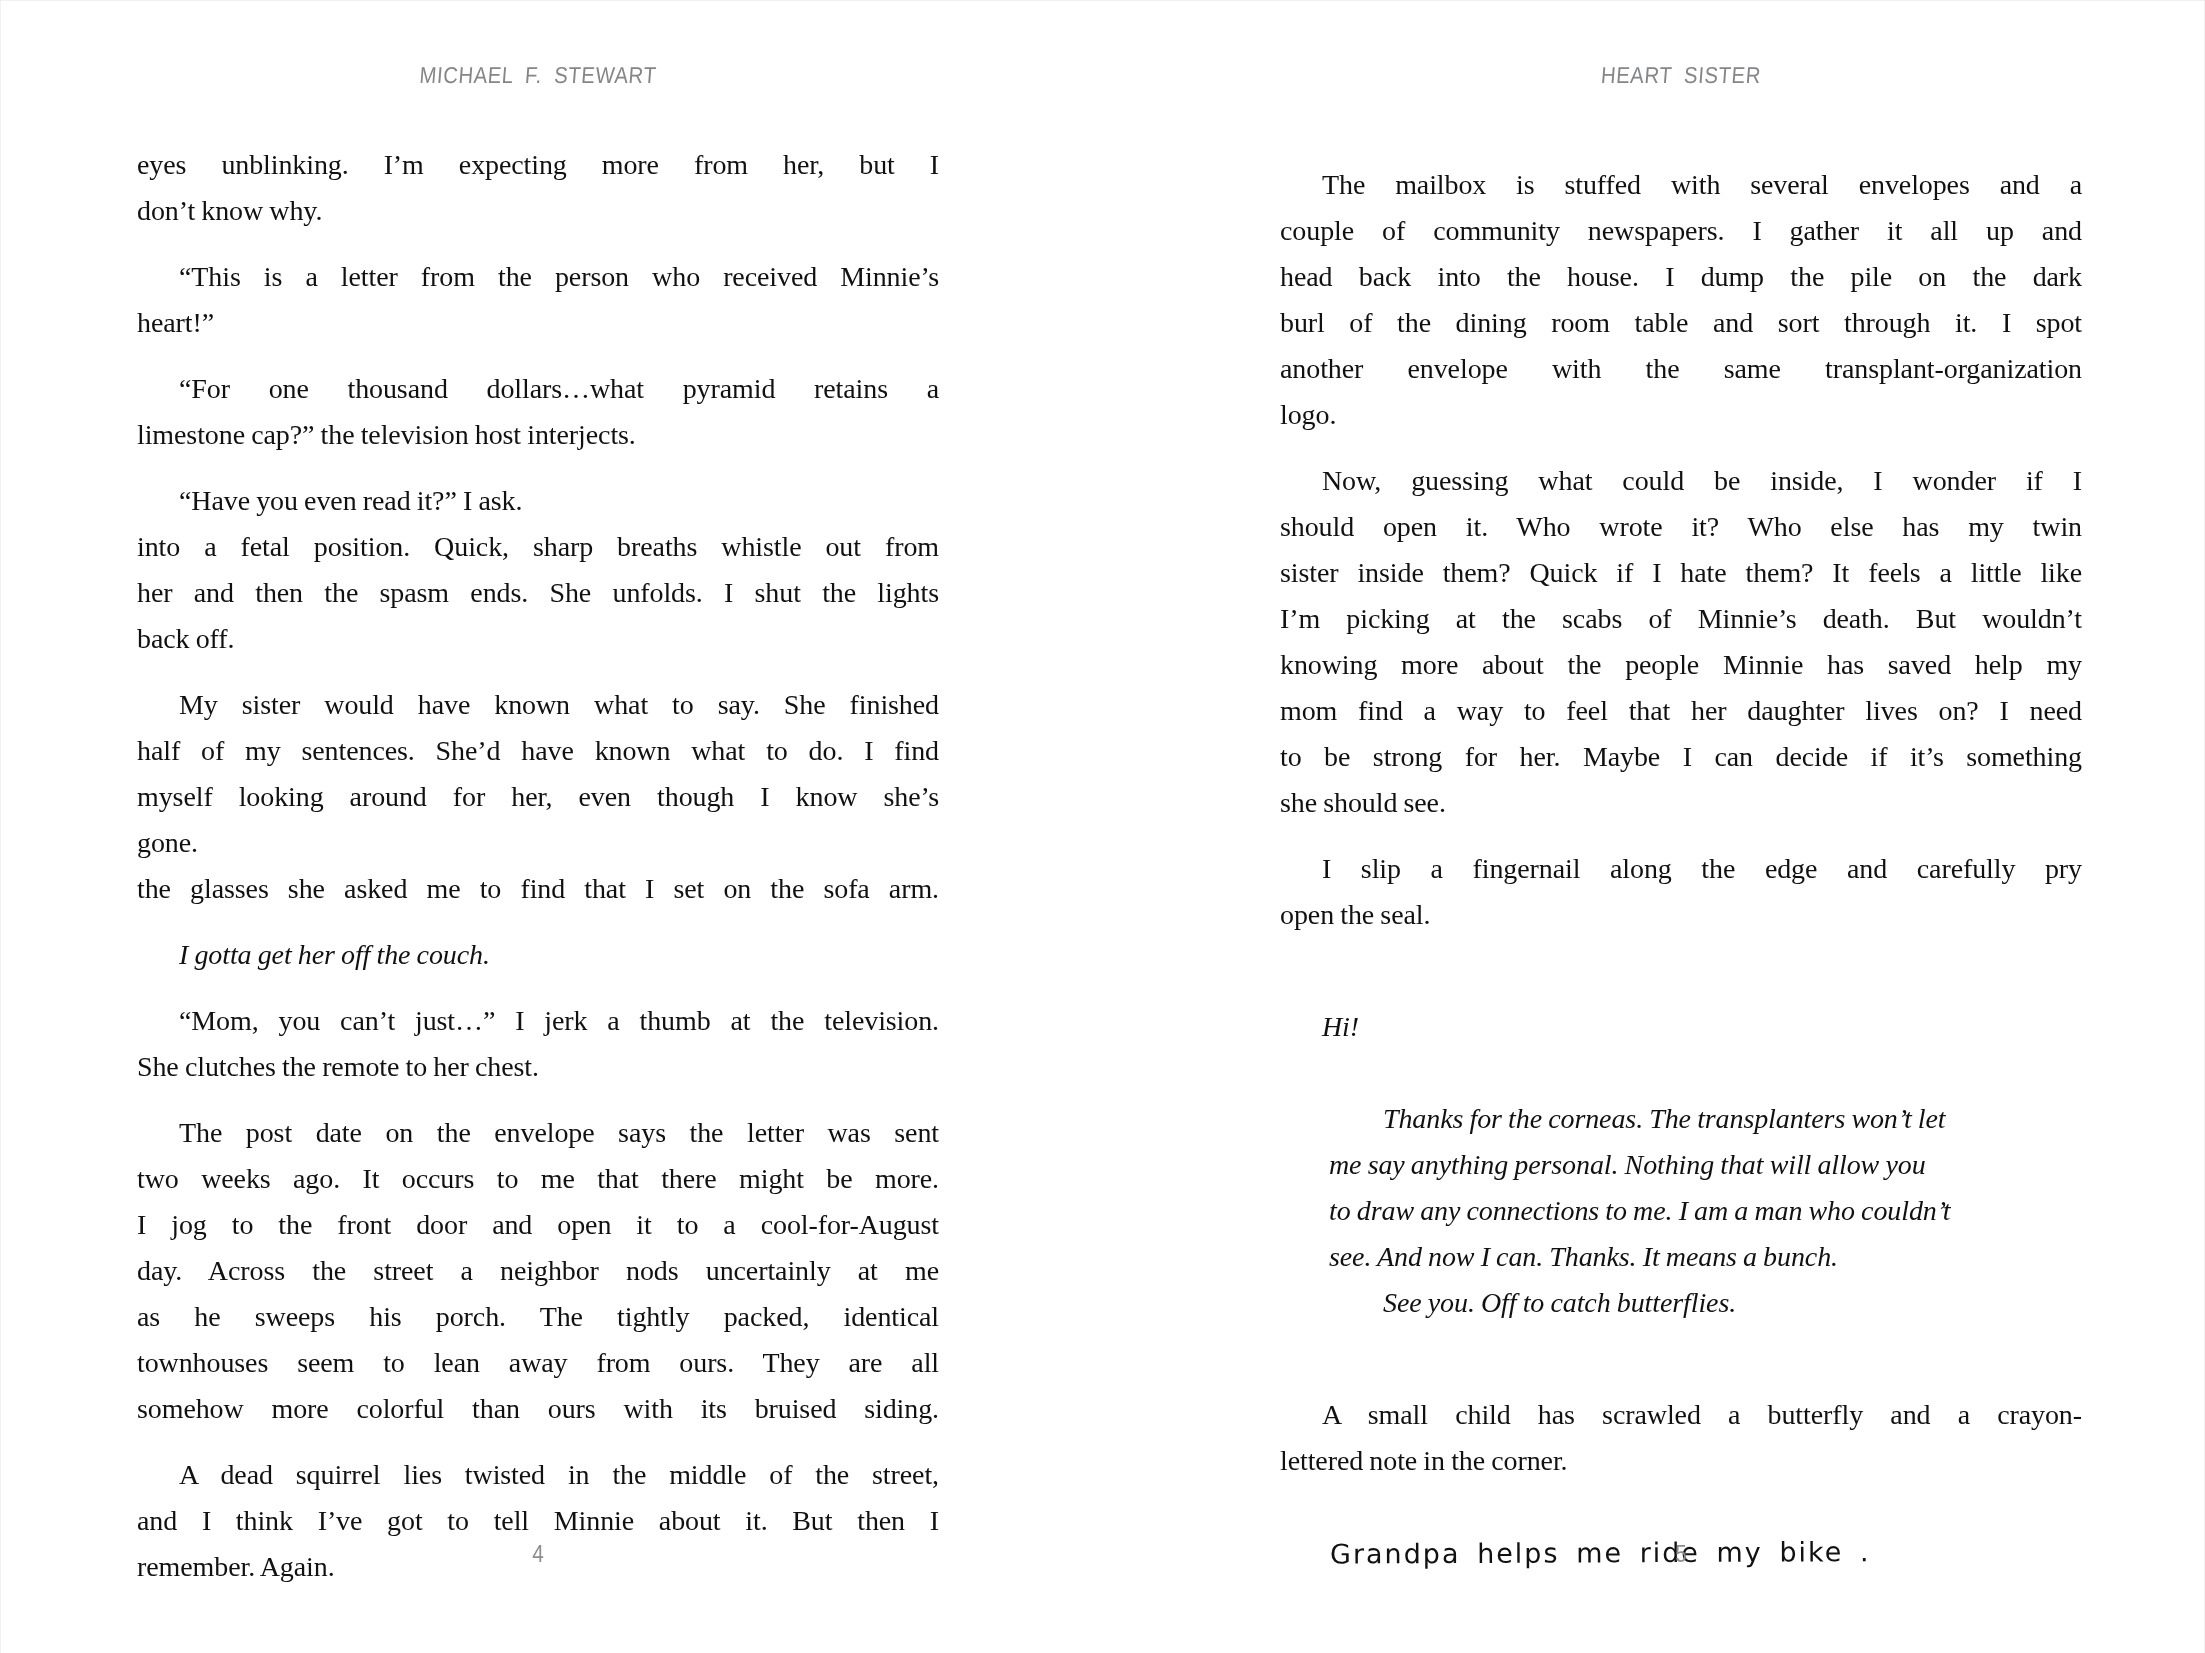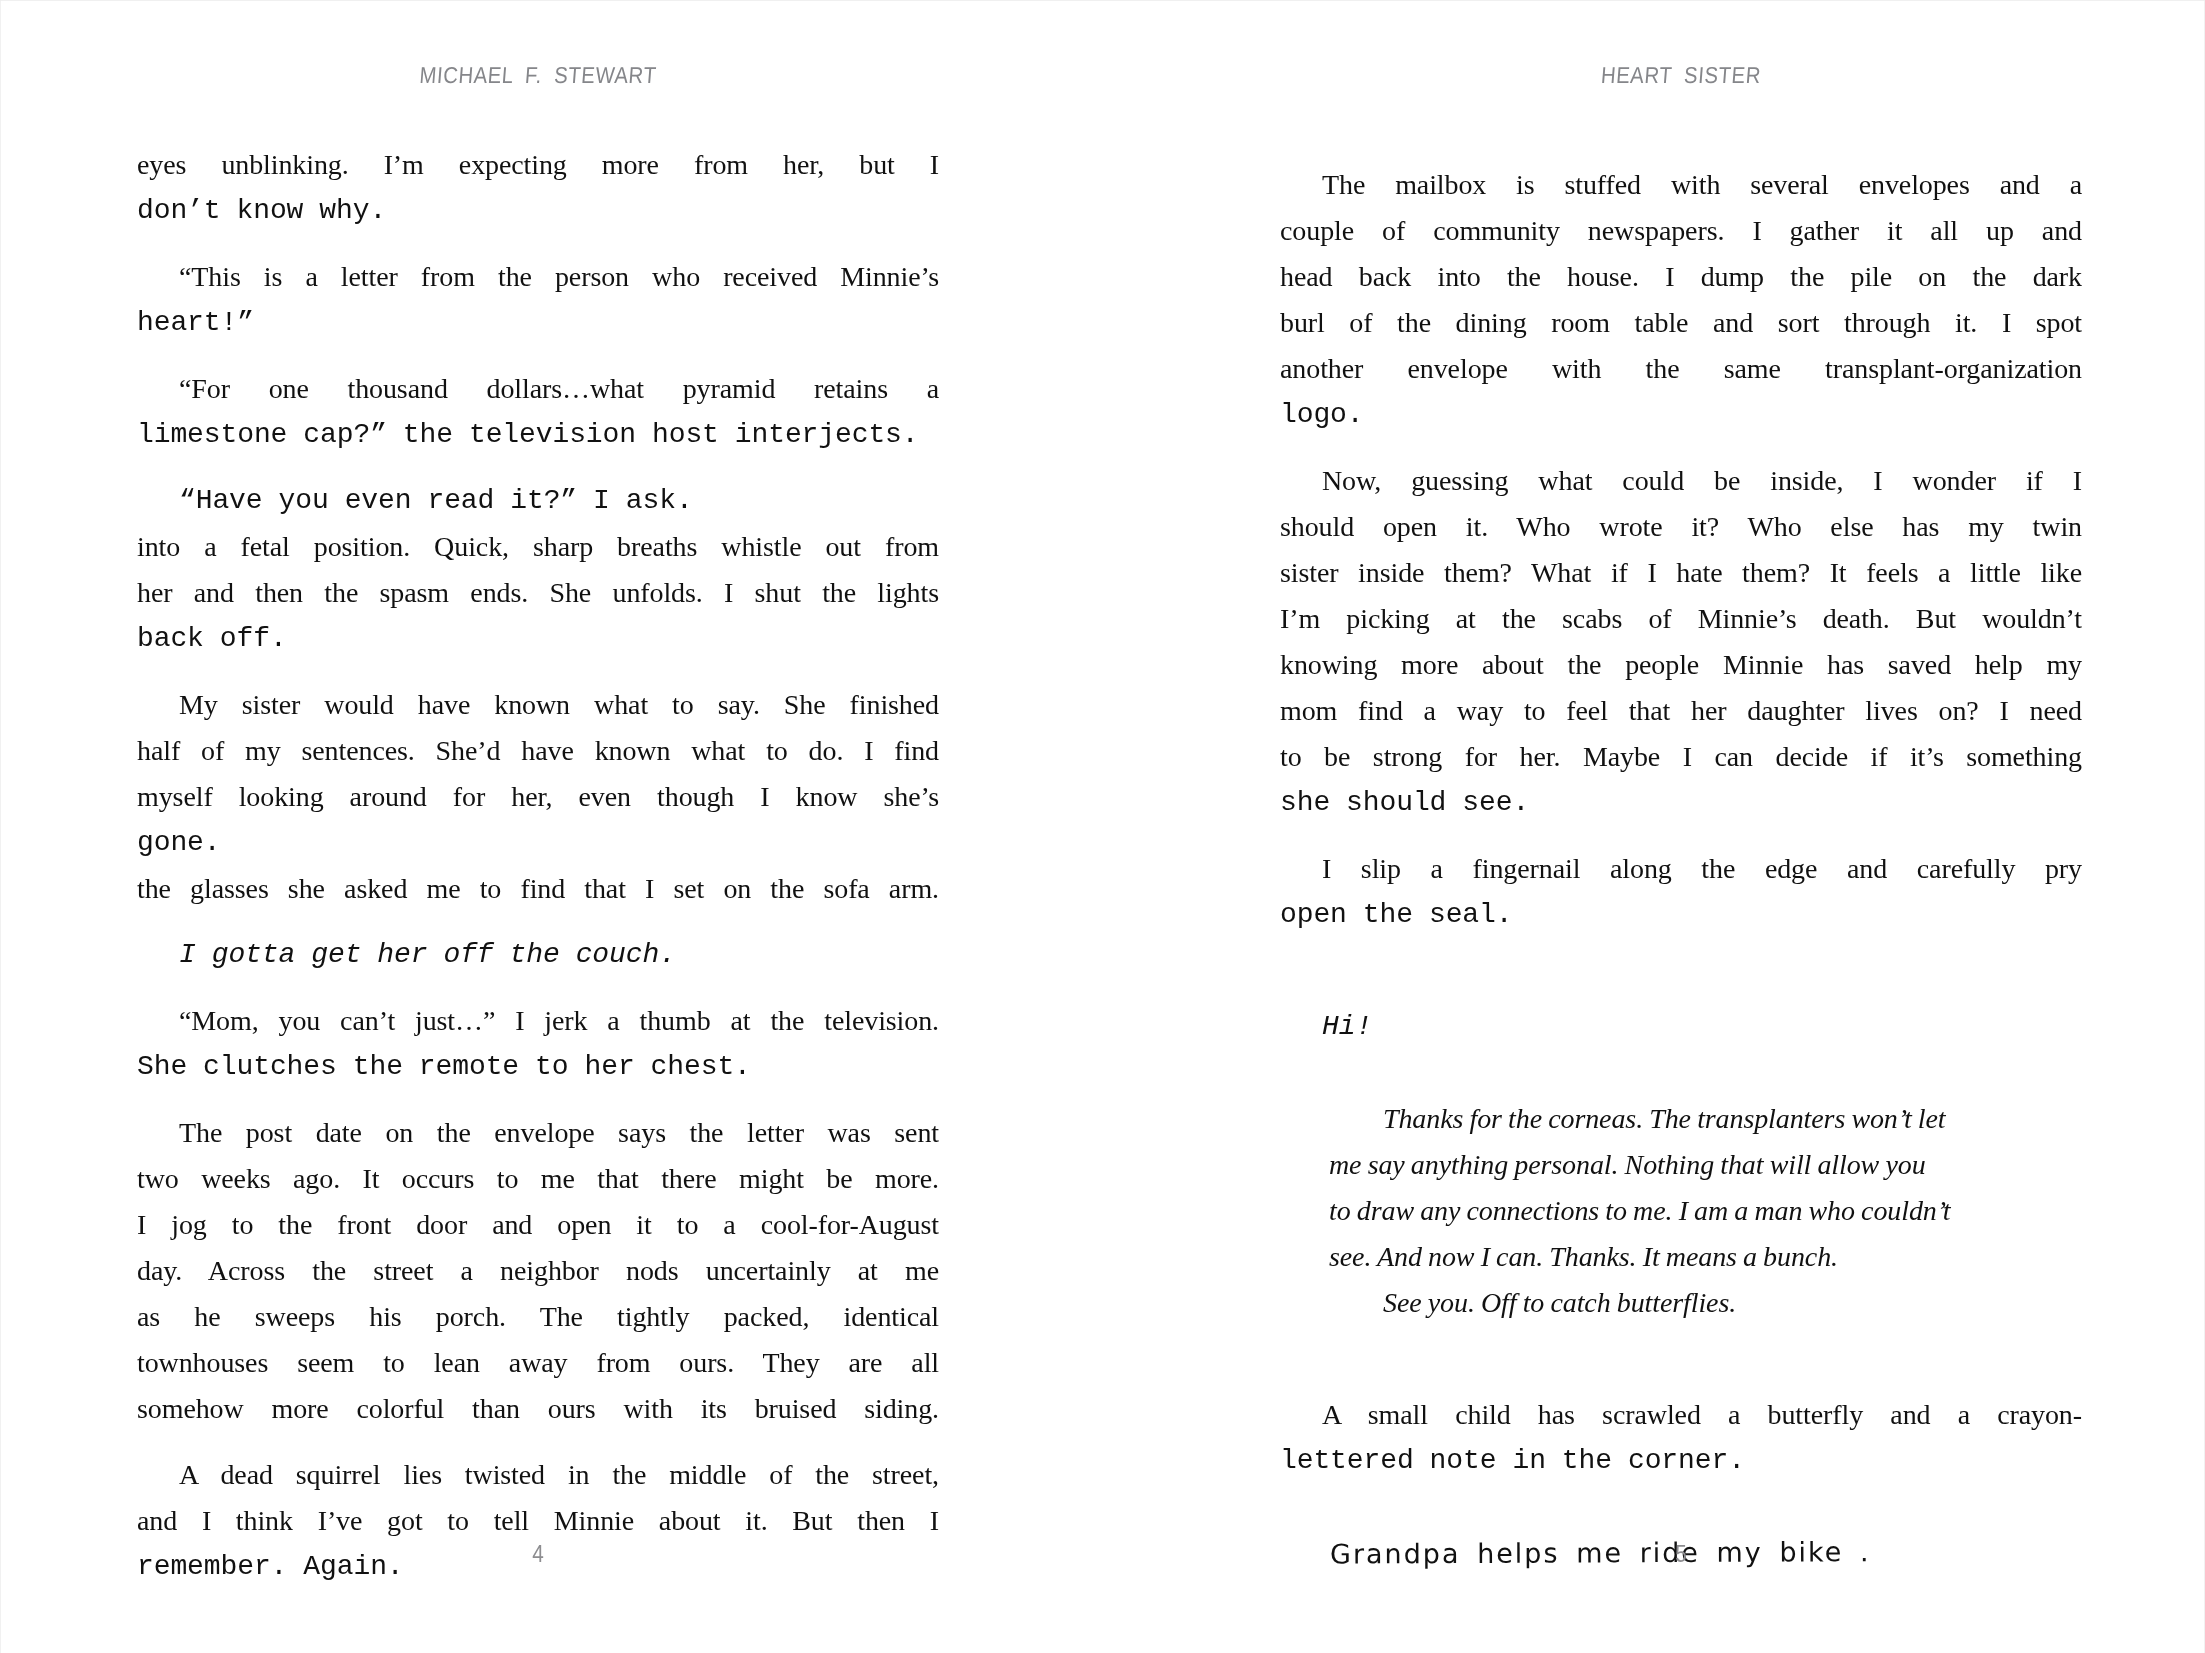--- a/index.html
+++ b/index.html
@@ -47,21 +47,21 @@
   .text-left{left:137px;}
   .text-right{left:1280px;}
   .ln{
     height:46px;
     line-height:46px;
     text-align:justify;
     text-align-last:justify;
     overflow:hidden;
     white-space:nowrap;
   }
-  .ln.noj{text-align:left;text-align-last:left;font-family:Liberation Mono, monospace;}
+  .ln.noj{text-align:left;text-align-last:left;}
   .ln.ind{text-indent:42px;margin-top:20px;}
   .ln.it{font-style:italic;}
   .ln.sp{}
   .ln.letter{
     font-style:italic;
     padding-left:49px;
     text-align:right;
     text-align-last:left;
   }
   .ln.lf{text-indent:54px;}
@@ -132,21 +132,21 @@
 
   <div class="page-text text-right">
       <div class="ln ind">The mailbox is stuffed with several envelopes and a</div>
       <div class="ln">couple of community newspapers. I gather it all up and</div>
       <div class="ln">head back into the house. I dump the pile on the dark</div>
       <div class="ln">burl of the dining room table and sort through it. I spot</div>
       <div class="ln">another envelope with the same transplant-organization</div>
       <div class="ln noj">logo.</div>
       <div class="ln ind">Now, guessing what could be inside, I wonder if I</div>
       <div class="ln">should open it. Who wrote it? Who else has my twin</div>
-      <div class="ln">sister inside them? What if I hate them? It feels a little like</div>
+      <div class="ln">sister inside them? Quick if I hate them? It feels a little like</div>
       <div class="ln">I’m picking at the scabs of Minnie’s death. But wouldn’t</div>
       <div class="ln">knowing more about the people Minnie has saved help my</div>
       <div class="ln">mom find a way to feel that her daughter lives on? I need</div>
       <div class="ln">to be strong for her. Maybe I can decide if it’s something</div>
       <div class="ln noj">she should see.</div>
       <div class="ln ind">I slip a fingernail along the edge and carefully pry</div>
       <div class="ln noj">open the seal.</div>
       <div class="ln sp"></div>
       <div class="ln ind it noj">Hi!</div>
       <div class="ln sp"></div>

